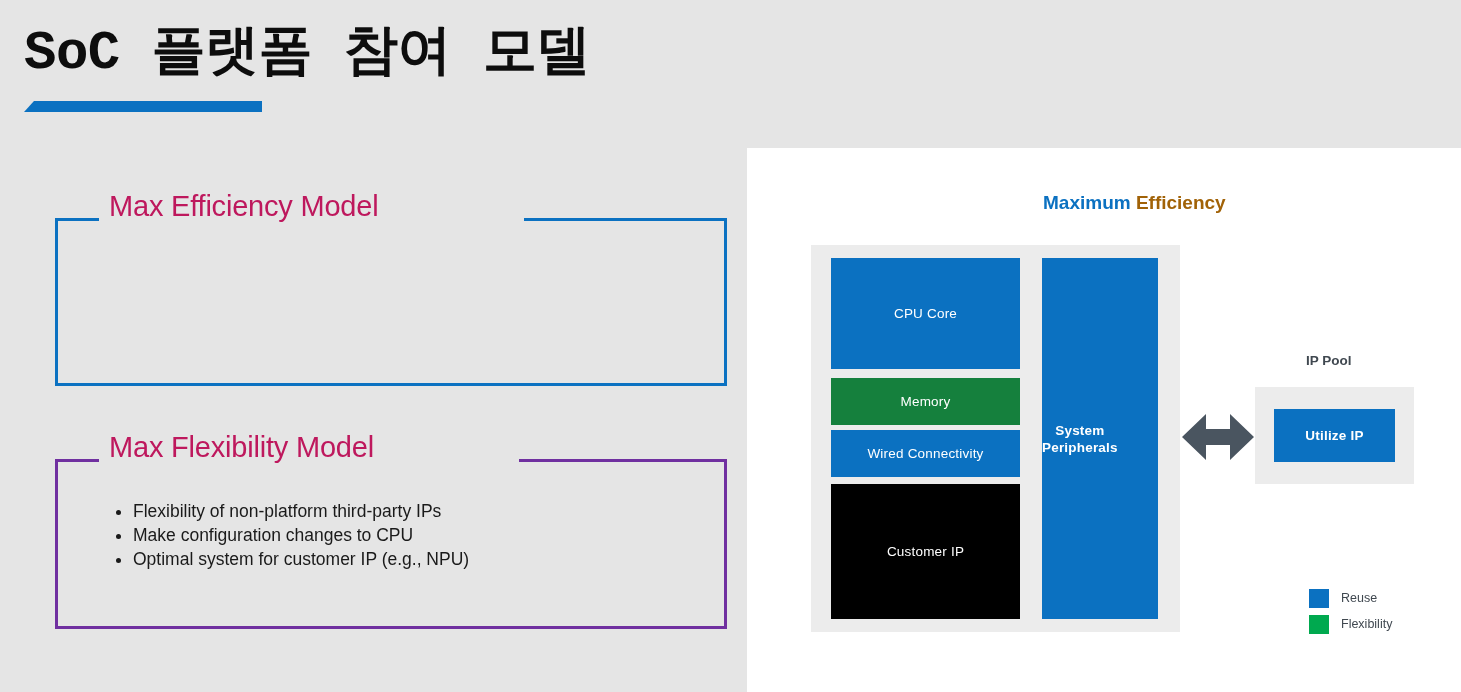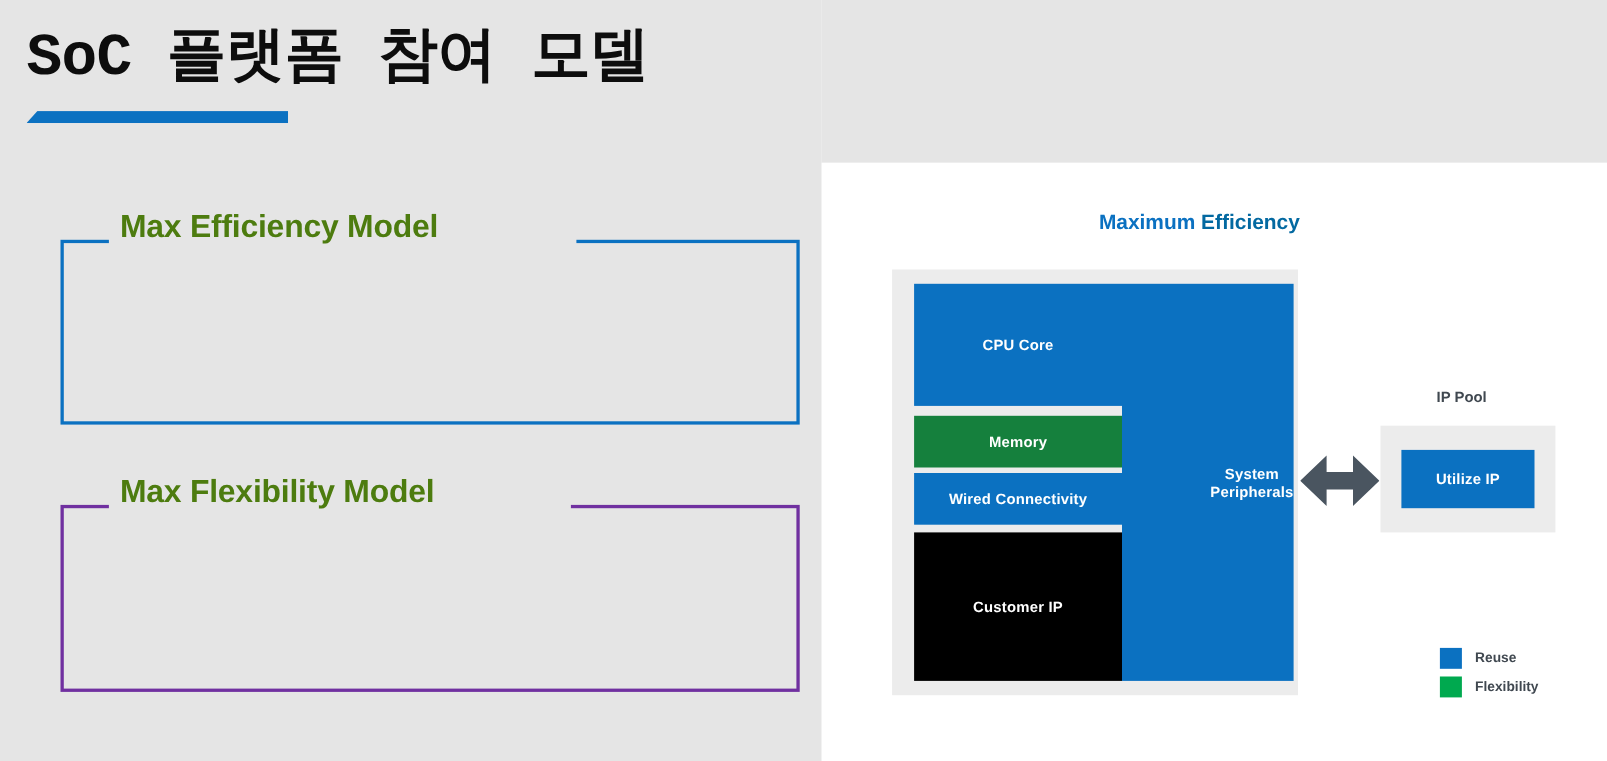--- a/index.html
+++ b/index.html
@@ -82,22 +82,22 @@
     background: #e5e5e5;
   }
   .model-card.efficiency .card-gap { width: 425px; }
   .model-card.flexibility .card-gap { width: 420px; }
 
   .card-heading {
     position: absolute;
     top: -28px;
     left: 54px;
     font-size: 29px;
-    font-weight: 700;
-    color: #4d7c0f;
+    font-weight: 400;
+    color: #be185d;
     white-space: nowrap;
     letter-spacing: -0.2px;
   }
 
   .card-bullets {
     position: absolute;
     left: 58px;
     top: 40px;
     margin: 0;
     padding: 0 0 0 20px;
@@ -112,64 +112,64 @@
   }
 
   
   .diagram-title {
     position: absolute;
     left: 999px; top: 192px;
     font-size: 19px;
     font-weight: 700;
     white-space: nowrap;
   }
-  .diagram-title .strong { color: #0b71c1; }
-  .diagram-title .muted  { color: #0369a1; }
+  .diagram-title .strong { color: #0b71c1; margin-left: 44px; }
+  .diagram-title .muted  { color: #a16207; }
 
   .soc-container {
     position: absolute;
     left: 811px; top: 245px;
     width: 369px; height: 387px;
     background: #ececec;
   }
   .soc-left-col {
     position: absolute;
     left: 20px; top: 13px;
     width: 189px; height: 361px;
   }
   .soc-block {
     position: absolute;
     left: 0;
     width: 189px;
     color: #ffffff;
     font-size: 13.5px;
-    font-weight: 700;
+    font-weight: 400;
     display: flex;
     align-items: center;
     justify-content: center;
     text-align: center;
     letter-spacing: 0.2px;
     box-sizing: border-box;
   }
   .blk-cpu    { top: 0px;   height: 111px; background: #0b71c1; }
   .blk-mem    { top: 120px; height: 47px;  background: #15803d; }
   .blk-wired  { top: 172px; height: 47px;  background: #0b71c1; }
   .blk-cust   { top: 226px; height: 135px; background: #000000; }
 
   .blk-sysper {
     position: absolute;
-    left: 209px; top: 13px;
-    width: 156px; height: 361px;
+    left: 231px; top: 13px;
+    width: 116px; height: 361px;
     background: #0b71c1;
     color: #ffffff;
     font-size: 13.5px;
     font-weight: 700;
     display: flex;
     align-items: center;
-    justify-content: flex-end;
+    justify-content: flex-start;
     text-align: center;
     line-height: 17px;
     letter-spacing: 0.2px;
   }
 
   
   .exchange-arrow {
     position: absolute;
     left: 1182px; top: 412px;
     width: 72px; height: 50px;
@@ -215,21 +215,21 @@
     align-items: center;
     height: 26px;
   }
   .legend-swatch {
     width: 20px; height: 19px;
     flex: 0 0 auto;
   }
   .legend-label {
     margin-left: 12px;
     font-size: 12.5px;
-    font-weight: 700;
+    font-weight: 400;
     color: #404850;
     white-space: nowrap;
   }
 </style>
 </head>
 <body>
 
 <div class="left-panel"></div>
 <div class="top-strip"></div>
 <div class="right-panel"></div>
@@ -240,20 +240,25 @@
 <div class="model-card efficiency">
   <div class="card-frame"></div>
   <div class="card-gap"></div>
   <div class="card-heading">Max Efficiency Model</div>
 </div>
 
 <div class="model-card flexibility">
   <div class="card-frame"></div>
   <div class="card-gap"></div>
   <div class="card-heading">Max Flexibility Model</div>
+  <ul class="card-bullets">
+    <li>Flexibility of non-platform third-party IPs</li>
+    <li>Make configuration changes to CPU</li>
+    <li>Optimal system for customer IP (e.g., NPU)</li>
+  </ul>
 </div>
 
 <div class="diagram-title">
   <span class="strong">Maximum</span><span class="muted"> Efficiency</span>
 </div>
 
 <div class="soc-container">
   <div class="soc-left-col">
     <div class="soc-block blk-cpu">CPU Core</div>
     <div class="soc-block blk-mem">Memory</div>

